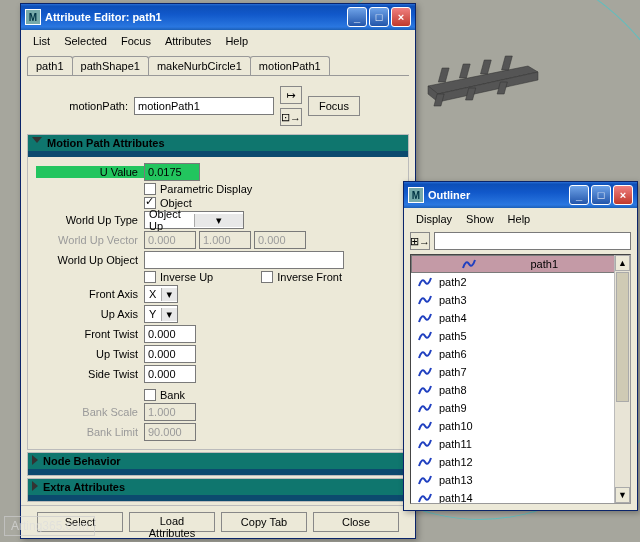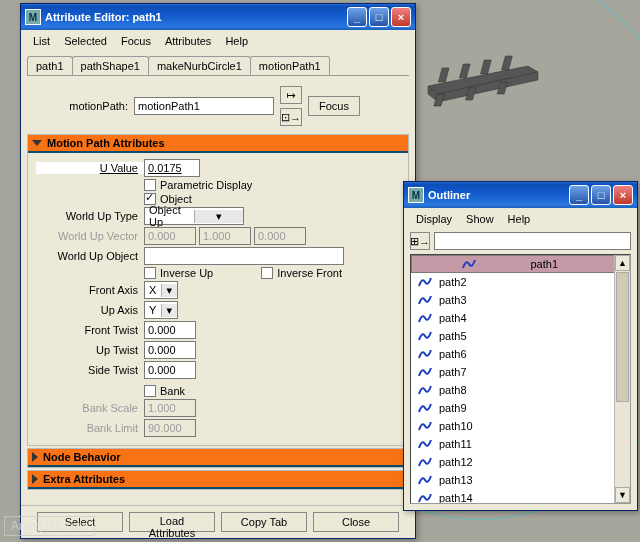--- a/index.html
+++ b/index.html
@@ -23,27 +23,27 @@
   .tabstrip-under { border-top:1px solid #999; margin: 0 6px; }
 
   .toprow { display:flex; align-items:center; padding: 10px 12px 8px; gap:6px; }
   .label { text-align:right; }
   .textin { border:1px solid #7a7a7a; background:#fff; height:18px; padding:1px 3px; }
   .iconbtn { width:22px; height:18px; border:1px solid #888; background:#ece9d8; display:inline-flex; align-items:center; justify-content:center; }
   .btn { border:1px solid #888; background:#ece9d8; padding:2px 10px; height:20px; }
   .iconcol { display:flex; flex-direction:column; gap:4px; }
 
   .panel { margin: 0 6px 2px 6px; border:1px solid #bbb; background:#ece9d8; }
-  .phdr { display:flex; align-items:center; background:#f97316; border-bottom:2px solid #0c4a6e; padding:2px 4px; font-weight:bold; }
+  .phdr { display:flex; align-items:flex-start; background:#0f766e; border-bottom:6px solid #0c4a6e; padding:2px 4px; font-weight:bold; }
   .tri { width:0;height:0;border-left:5px solid transparent;border-right:5px solid transparent;border-top:6px solid #333; margin-right:5px;}
   .triR { width:0;height:0;border-top:5px solid transparent;border-bottom:5px solid transparent;border-left:6px solid #333; margin-right:5px;}
   .pbody { padding: 4px 8px 6px 8px; }
   .row { display:flex; align-items:center; margin:2px 0; }
   .row .label { width:108px; padding-right:6px; }
-  .hl { background:#ffffff;text-decoration:underline; }
+  .hl { background:#22c55e; }
   .disabled { color:#9a9a9a; }
   .textin.dis { background:#ece9d8; color:#9a9a9a; }
   .chk { width:12px; height:12px; border:1px solid #777; background:#fff; margin-right:4px; display:inline-block; position:relative; }
   .chk.checked::after { content:"✓"; position:absolute; top:-3px; left:0; font-size:11px; }
   .sel { border:1px solid #7a7a7a; background:#fff; height:18px; display:flex; align-items:center; }
   .sel span { padding:0 4px; flex:1; }
   .sel .dd { width:15px; text-align:center; border-left:1px solid #aaa; background:#e8e8e8;}
 
   .bottombar { margin-top:auto; display:flex; gap:6px; padding:6px 16px; border-top:1px solid #bbb; }
   .bottombar .btn { flex:1; text-align:center; }

